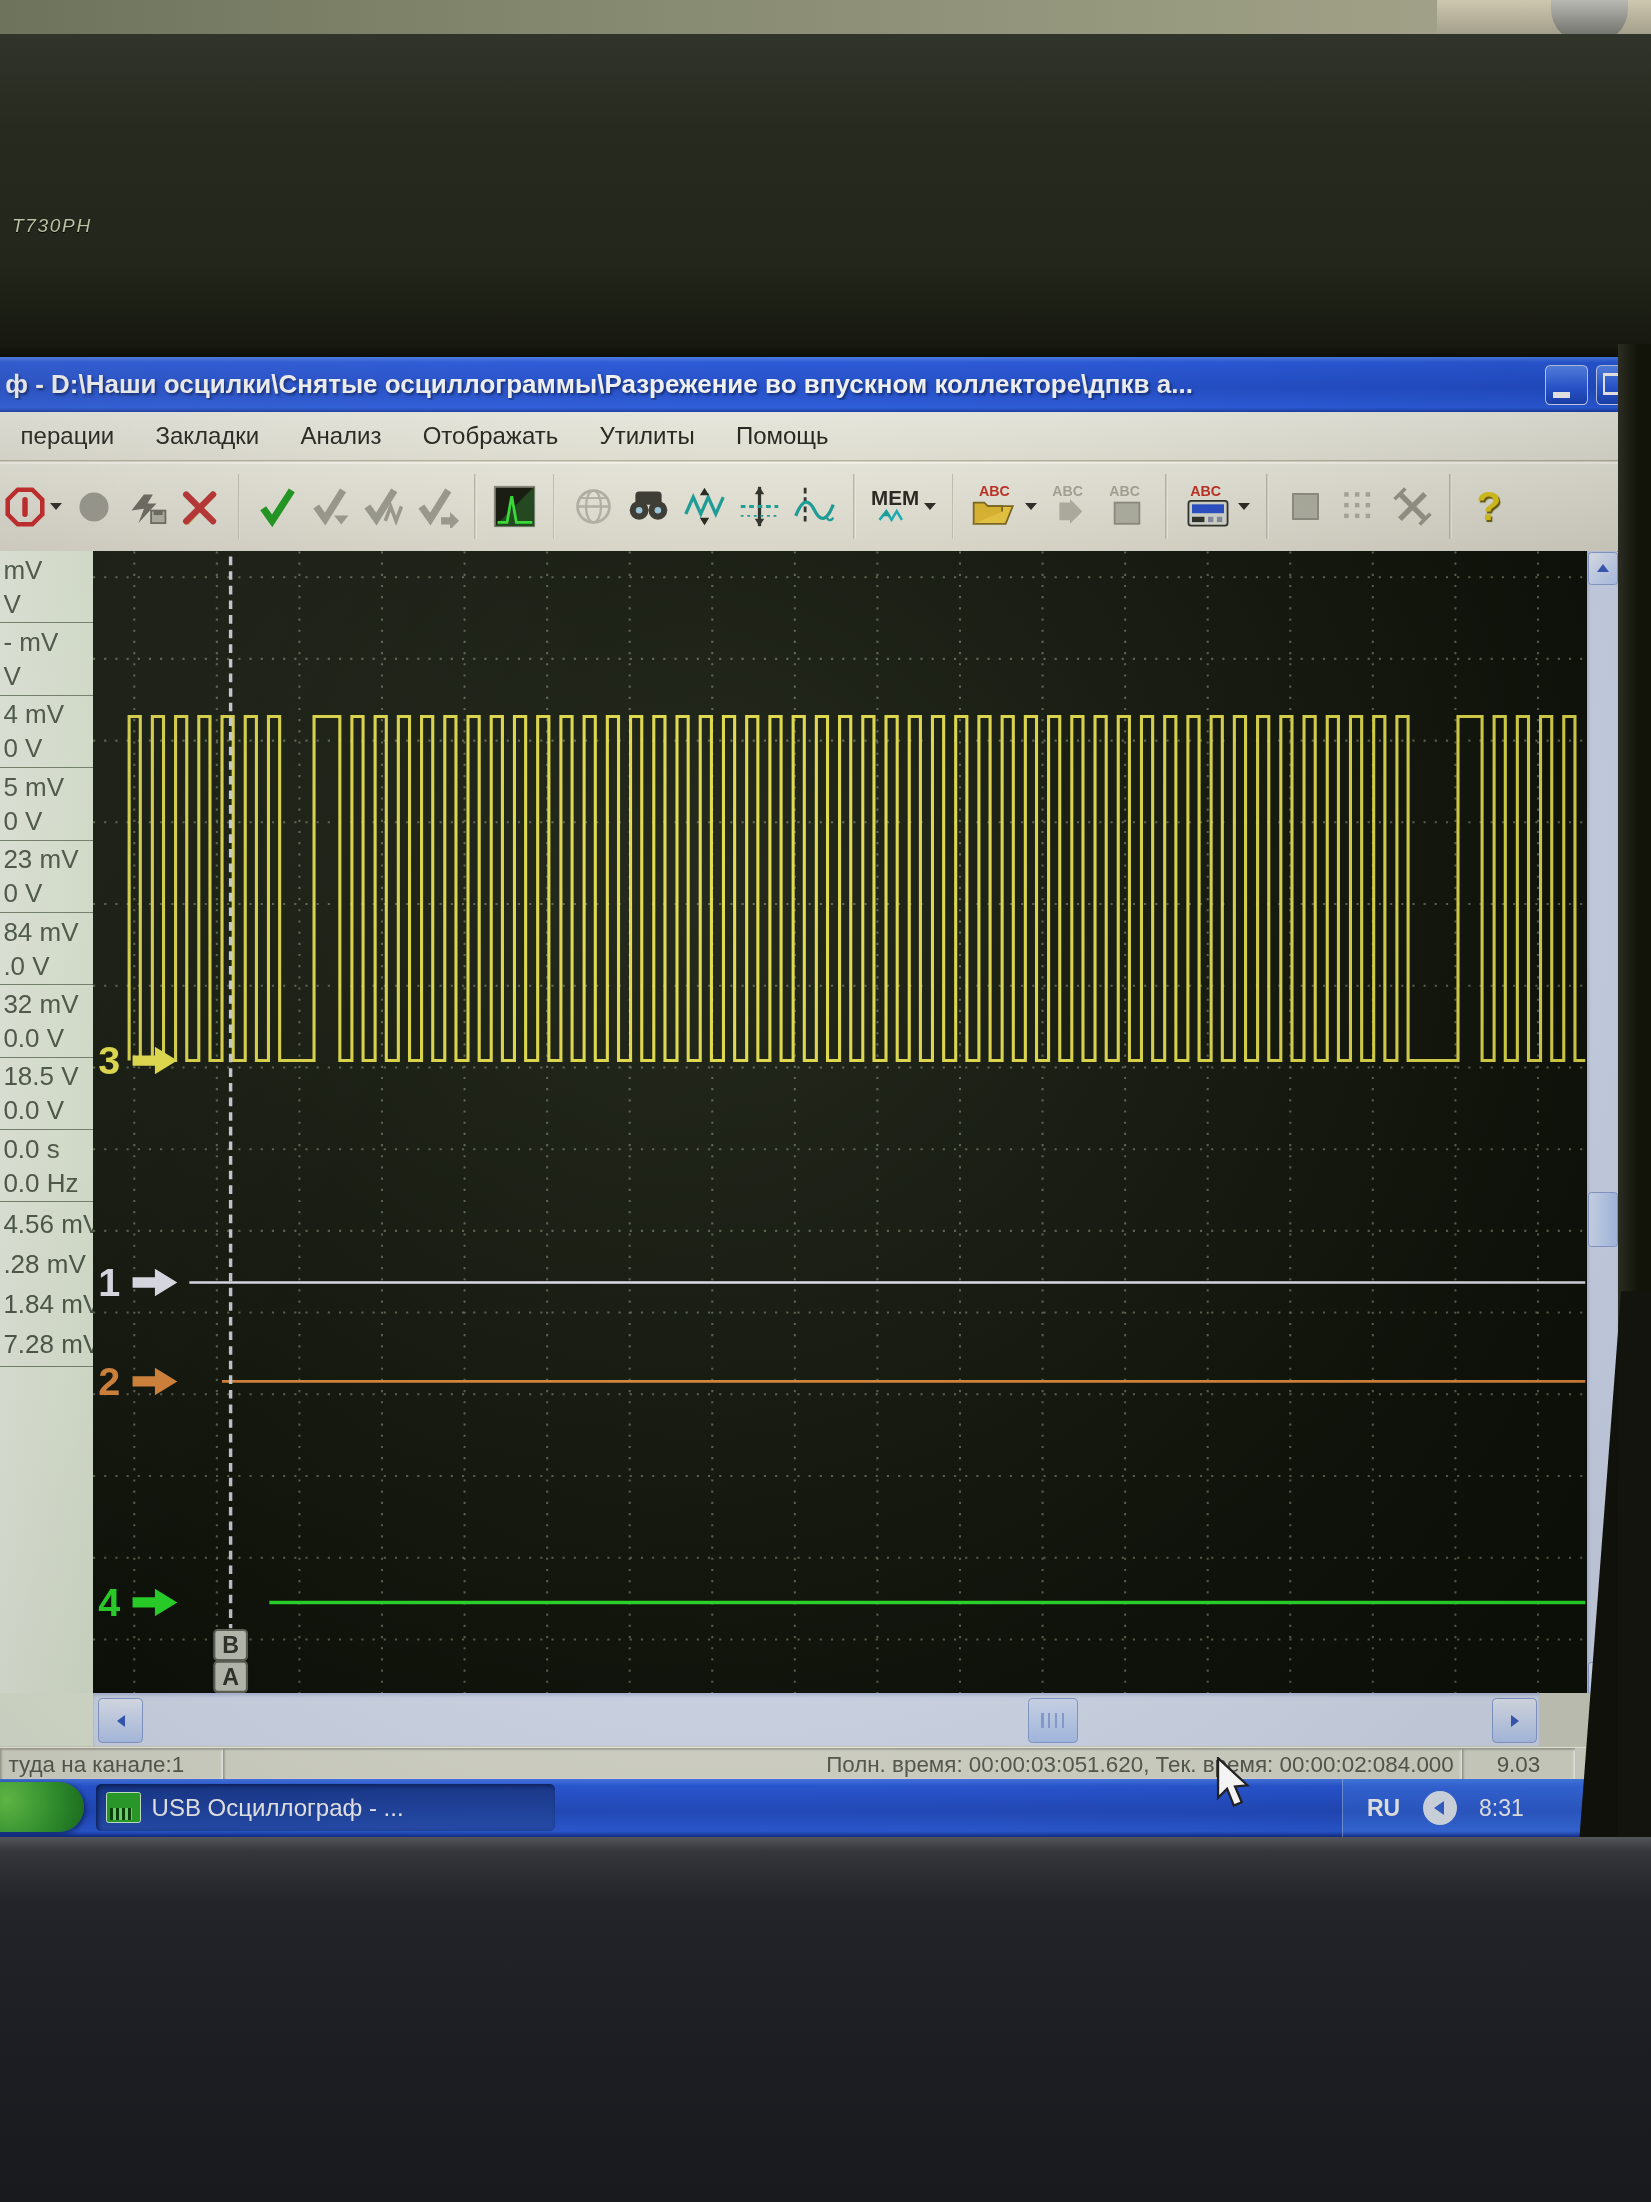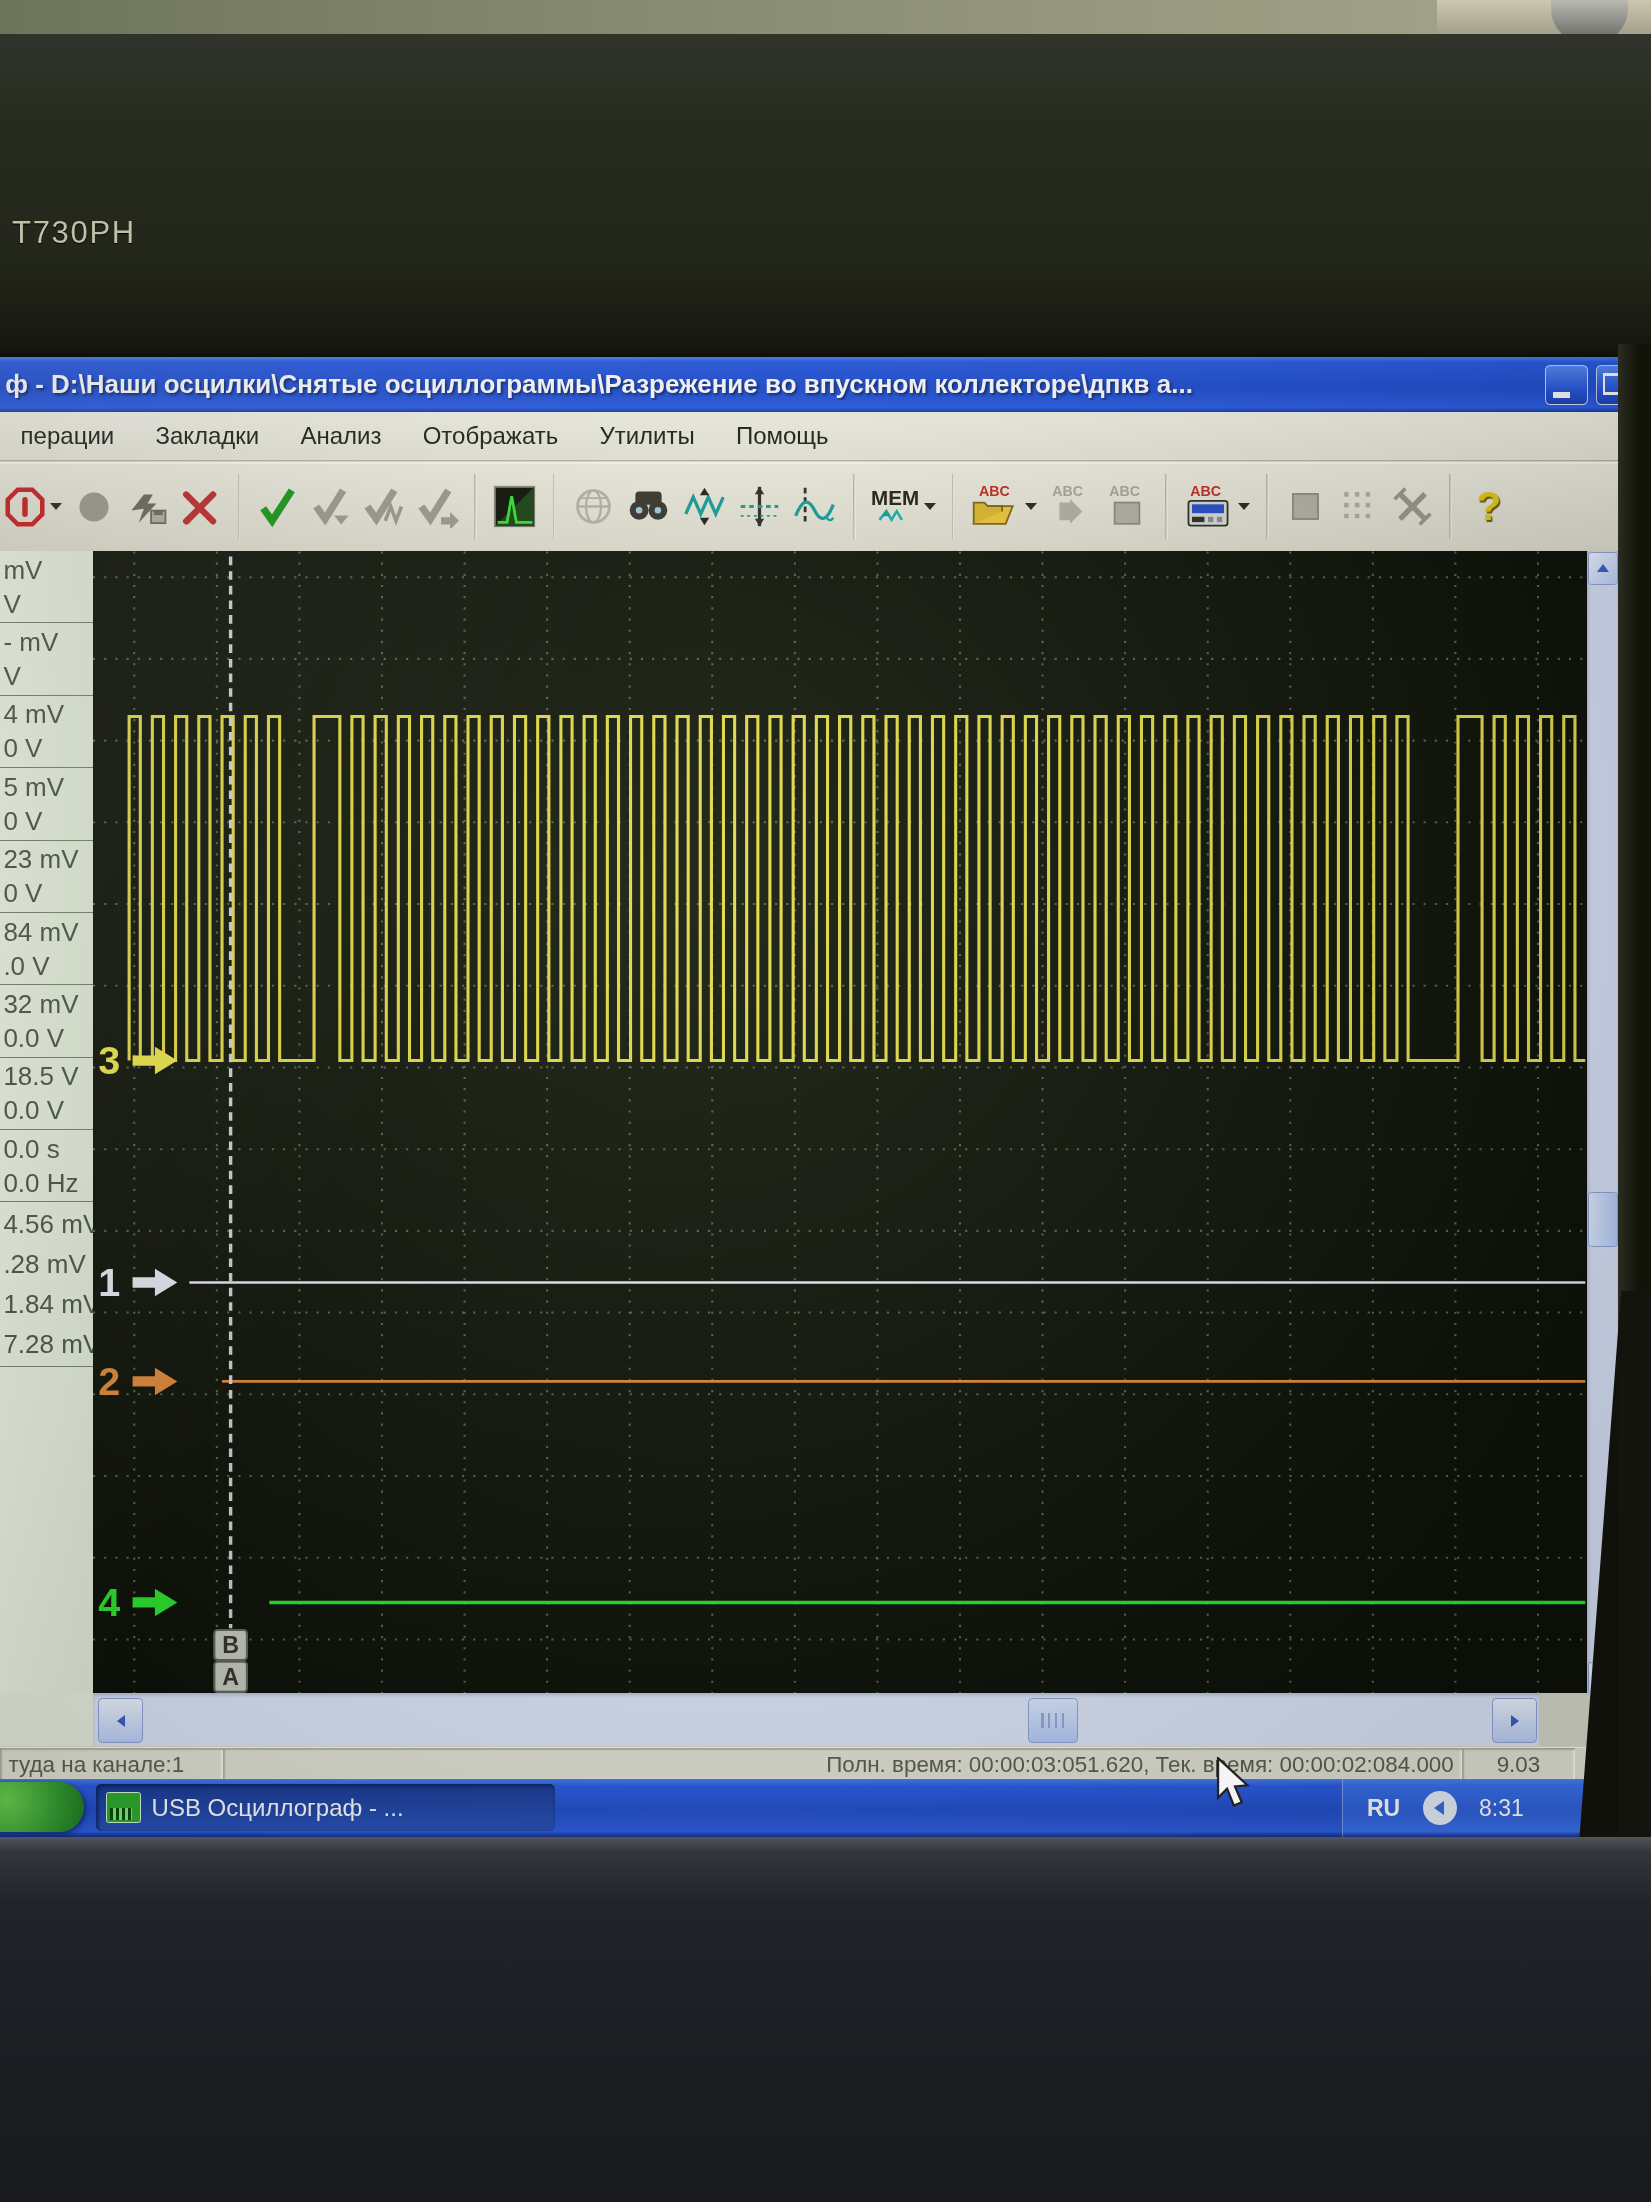--- a/index.html
+++ b/index.html
@@ -8,22 +8,22 @@
 
   
   .wall{position:absolute;top:0;left:0;width:1652px;height:41px;
         background:linear-gradient(90deg,#6e745c,#878b71 40%,#9a9c82 75%,#a8a48e);}
   .wall-object{position:absolute;top:0;right:0;width:215px;height:53px;
         background:linear-gradient(180deg,#cdc7b0,#8e8a76);}
   .wall-hinge{position:absolute;top:0;right:24px;width:77px;height:43px;border-radius:0 0 34px 34px;
         background:linear-gradient(180deg,#b9b9b3,#63645e);}
   .bezel-top{position:absolute;top:34px;left:0;width:1652px;height:325px;
         background:linear-gradient(180deg,#31342a 0%,#272a1e 30%,#23261a 70%,#171910 96%,#0b0c07 100%);}
-  .monitor-model{position:absolute;left:12px;top:181px;font-size:31px;letter-spacing:1.7px;
-        color:#bcc0a4;text-shadow:0 0.9px 0.9px #000;}
+  .monitor-model{position:absolute;left:12px;top:181px;font-size:19px;letter-spacing:1.7px;
+        color:#bcc0a4;text-shadow:0 0.9px 0.9px #000;font-style:italic;}
   .bezel-right{position:absolute;top:344px;left:1618px;width:34px;height:1514px;
         background:linear-gradient(90deg,#2b2d22,#121309 60%);}
   .bezel-wedge{position:absolute;top:1291px;right:0;width:103px;height:946px;background:#13140d;
         clip-path:polygon(70% 0,100% 0,100% 100%,0 100%);}
   .bezel-bottom{position:absolute;top:1837px;left:0;width:1652px;height:366px;
         background:linear-gradient(180deg,#53555b 0%,#34363c 4%,#232429 18%,#1d1e23 55%,#191a1e 100%);}
 
   
   #screen{position:absolute;left:0;top:357px;width:1618px;height:1480px;background:#dcdccb;}
   .screen-glare{position:absolute;inset:0;pointer-events:none;z-index:50;

